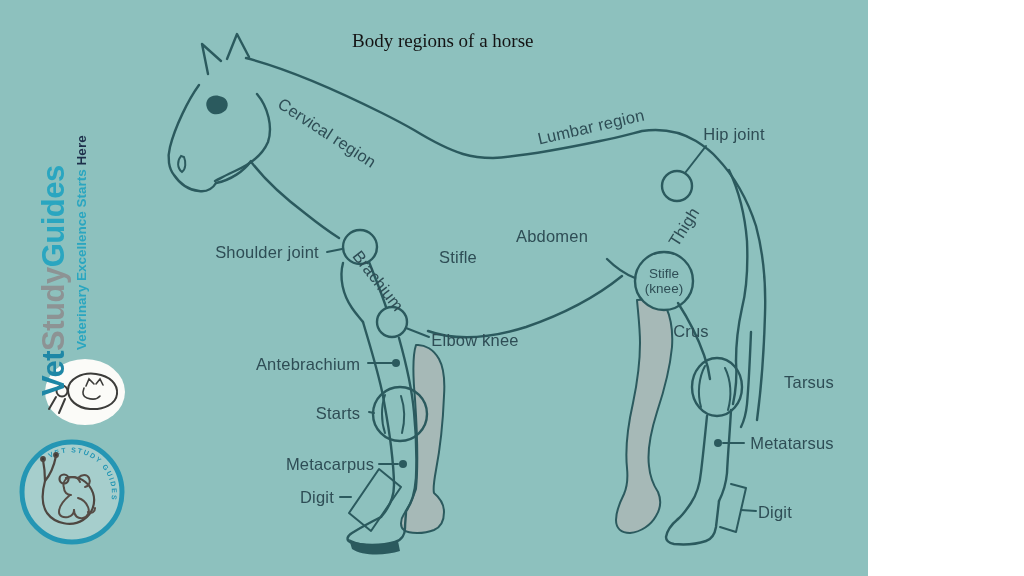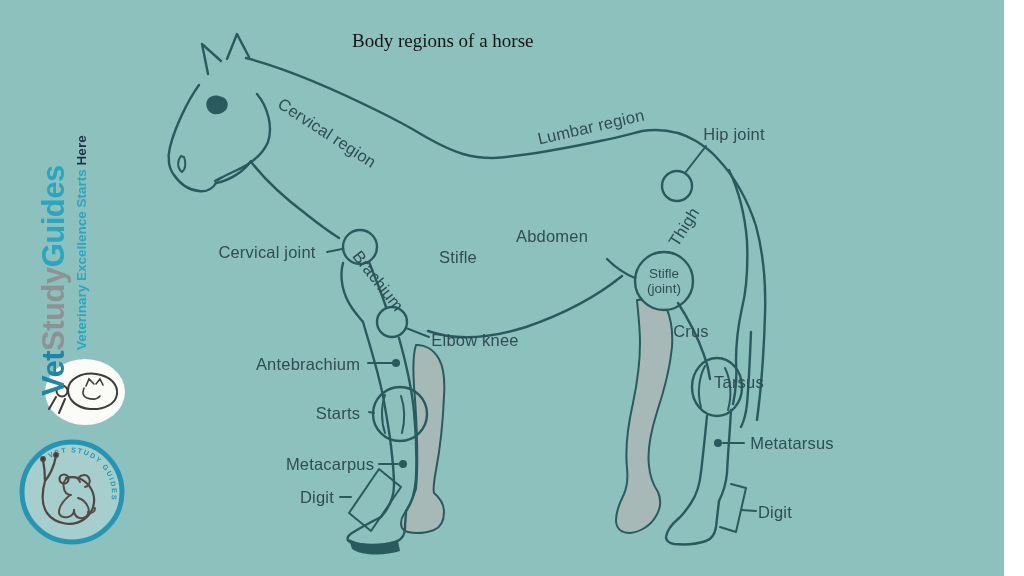--- a/index.html
+++ b/index.html
@@ -1,21 +1,21 @@
 <!DOCTYPE html>
 <html style="--bg: #8dc1be; --line: #2b5a5e; --label-text: #2e4d55; --shade: #a6b9b7; --title-text: #141414; --brand-teal: #1e87a6; --brand-teal-light: #2aa6c0; --brand-gray: #8d9394; --tagline-dark: #1d2f4a; --ring-teal: #2496b4;"><head>
 <meta charset="utf-8">
 <style>
   :root{
     --bg:#8dc1be; --line:#2b5a5e; --label-text:#2e4d55; --shade:#a6b9b7;
     --title-text:#141414; --brand-teal:#1e87a6; --brand-teal-light:#2aa6c0;
     --brand-gray:#8d9394; --tagline-dark:#1d2f4a; --ring-teal:#2496b4;
   }
   html,body{margin:0;padding:0;}
-  .stage{position:relative;width:1004px;height:576px;background:var(--bg);
+  .stage{position:relative;width:868px;height:576px;background:var(--bg);
          overflow:hidden;font-family:"Liberation Sans",sans-serif;}
   .horse-svg{position:absolute;left:0;top:0;}
   .horse-line{stroke:var(--line);stroke-width:2.4;fill:none;stroke-linecap:round;stroke-linejoin:round;}
   .thin-line{stroke:var(--line);stroke-width:2;fill:none;stroke-linecap:round;}
   .shade-shape{fill:var(--shade);stroke:var(--line);stroke-width:2;stroke-linejoin:round;}
   .joint-circle{stroke:var(--line);stroke-width:2.4;fill:none;}
   .stifle-circle{stroke:var(--line);stroke-width:2.4;fill:var(--bg);}
   .leader{stroke:var(--line);stroke-width:2;fill:none;stroke-linecap:round;stroke-linejoin:round;}
   .dot{fill:var(--line);}
   .fill-line{fill:var(--line);stroke:none;}
@@ -120,38 +120,38 @@
       <path class="leader" d="M731 484 L746 488 L736 532 L720 527"></path>
       <path class="leader" d="M741 510 L756 511"></path>
     </g>
   </svg>
 
   <div class="page-title">Body regions of a horse</div>
 
   <div class="lbl" style="left:327px;top:133px;--rot:33deg">Cervical region</div>
   <div class="lbl" style="left:591px;top:127px;--rot:-13deg">Lumbar region</div>
   <div class="lbl" style="left:734px;top:134px">Hip joint</div>
-  <div class="lbl" style="left:267px;top:252px">Cervical joint</div>
+  <div class="lbl" style="left:267px;top:252px">Shoulder joint</div>
   <div class="lbl" style="left:378px;top:281px;--rot:52deg">Brachium</div>
   <div class="lbl" style="left:458px;top:257px">Stifle</div>
   <div class="lbl" style="left:552px;top:236px">Abdomen</div>
   <div class="lbl" style="left:684px;top:227px;--rot:-58deg">Thigh</div>
   <div class="lbl" style="left:475px;top:340px">Elbow knee</div>
   <div class="lbl" style="left:691px;top:331px">Crus</div>
   <div class="lbl" style="left:308px;top:364px">Antebrachium</div>
   <div class="lbl" style="left:338px;top:413px">Starts</div>
   <div class="lbl" style="left:330px;top:464px">Metacarpus</div>
   <div class="lbl" style="left:317px;top:497px">Digit</div>
-  <div class="lbl" style="left:739px;top:382px">Tarsus</div>
+  <div class="lbl" style="left:809px;top:382px">Tarsus</div>
   <div class="lbl" style="left:792px;top:443px">Metatarsus</div>
   <div class="lbl" style="left:775px;top:512px">Digit</div>
 
   <div class="stifle-lbl">
     <span>Stifle</span>
-    <span>(joint)</span>
+    <span>(knee)</span>
   </div>
 
   <svg class="dog-bubble" width="100" height="80" viewBox="0 0 100 80">
     <ellipse cx="47" cy="40" rx="40" ry="33" fill="#fbfbf8"></ellipse>
     <g stroke="#3c3c3a" stroke-width="2" fill="none" stroke-linecap="round">
       <path d="M30 38 C30 27 44 20 58 22 C72 24 80 32 79 42 C78 52 66 58 52 57 C39 56 30 48 30 38"></path>
       <circle cx="24" cy="39" r="5.5" fill="#fbfbf8"></circle>
       <path d="M18 45 L11 57 M27 47 L21 61"></path>
       <path d="M46 36 q -3 8 3 10 q 9 3 13 -2" stroke-width="1.6"></path>
       <path d="M48 34 l3 -7 l5 5 M58 32 l4 -5 l3 6" stroke-width="1.6"></path>

